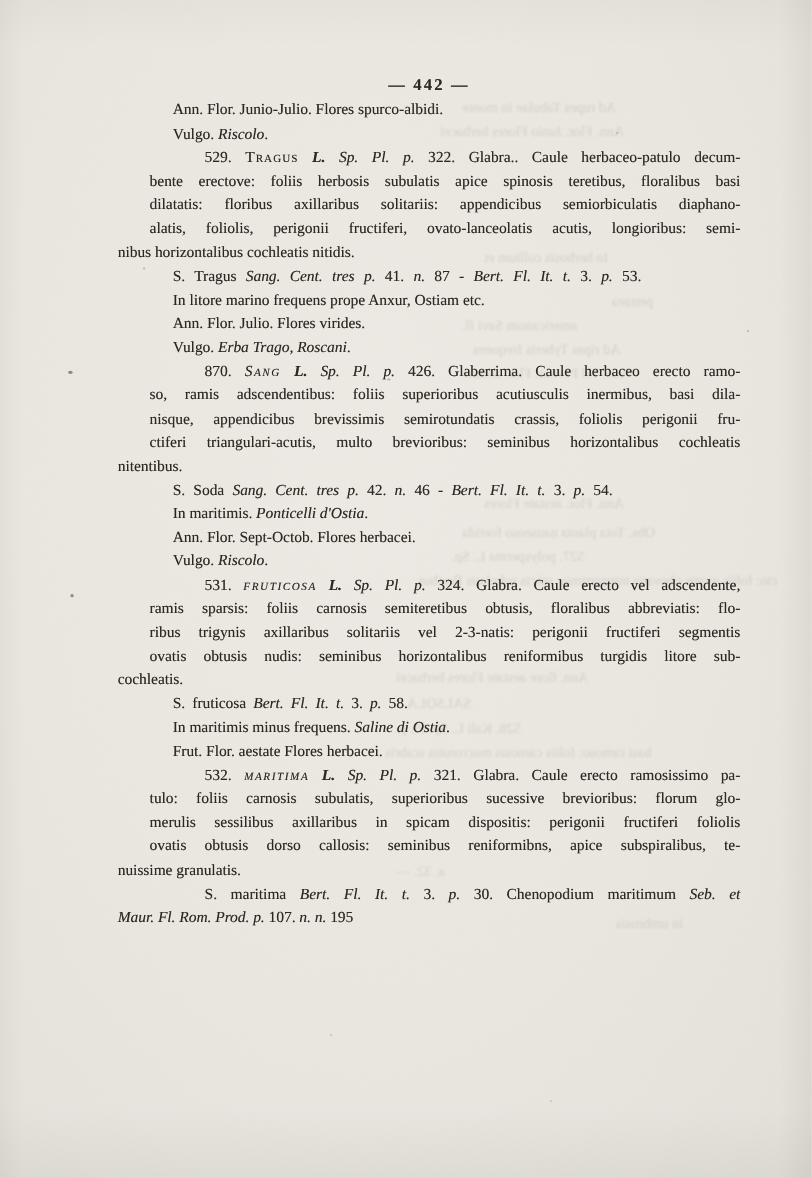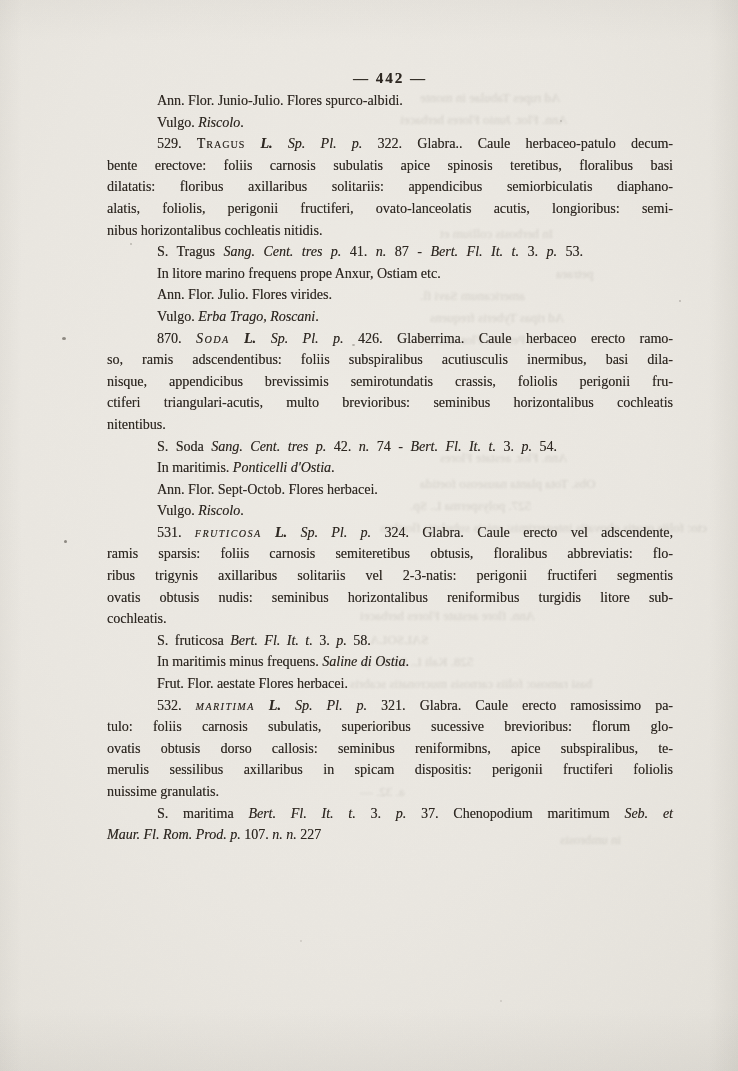--- a/index.html
+++ b/index.html
@@ -25,21 +25,21 @@
   .header{
     text-align:center;font-size:15px;font-weight:bold;letter-spacing:2px;
     line-height:20px;height:20px;margin-bottom:2px;
     text-shadow:0.2px 0 0 rgba(44,38,32,.5);
   }
   .ln{
     font-size:14px;line-height:21.6px;height:21.6px;
     text-shadow:0.2px 0 0 rgba(44,38,32,.5);
     white-space:normal;
   }
-  .ln.j{text-align:justify;text-align-last:justify;text-justify:inter-word;}
+  .ln.j{text-align:justify;text-align-last:justify;text-justify:inter-word;margin-left:29px;}
   .ln.ind{padding-left:50px;}
   .i{font-style:italic;}
   .bi{font-style:italic;font-weight:bold;}
   .sc{font-variant:small-caps;letter-spacing:1px;}
   .isc{font-variant:small-caps;font-style:italic;letter-spacing:1.5px;}
   .ghosts{position:absolute;inset:0;pointer-events:none;}
   .ghost{
     position:absolute;font-size:13px;white-space:nowrap;
     transform:scaleX(-1);filter:blur(0.8px);
     color:var(--ghost);opacity:0.16;
@@ -72,52 +72,52 @@
       <div class="ghost" style="left: 360px; top: 784px;">a. 32. —</div>
       <div class="ghost" style="left: 560px; top: 832px;">in umbrosis</div>
     </div>
 
   <div class="textblock">
     <div class="header">— 442 —</div>
     <div id="lines">
         <div class="ln ind"><span>Ann. Flor. Junio-Julio. Flores spurco-albidi.</span></div>
         <div class="ln ind"><span>Vulgo. </span><span class="i">Riscolo</span><span>.</span></div>
         <div class="ln j ind"><span>529. </span><span class="sc">Tragus</span><span> </span><span class="bi">L.</span><span> </span><span class="i">Sp. Pl. p.</span><span> 322. Glabra.. Caule herbaceo-patulo decum-</span></div>
-        <div class="ln j"><span>bente erectove: foliis carnosis subulatis apice spinosis teretibus, floralibus basi</span></div>
+        <div class="ln j"><span>bente erectove: foliis herbosis subulatis apice spinosis teretibus, floralibus basi</span></div>
         <div class="ln j"><span>dilatatis: floribus axillaribus solitariis: appendicibus semiorbiculatis diaphano-</span></div>
         <div class="ln j"><span>alatis, foliolis, perigonii fructiferi, ovato-lanceolatis acutis, longioribus: semi-</span></div>
         <div class="ln"><span>nibus horizontalibus cochleatis nitidis.</span></div>
         <div class="ln ind" style="word-spacing: 5px;"><span>S. Tragus </span><span class="i">Sang. Cent. tres p.</span><span> 41. </span><span class="i">n.</span><span> 87 - </span><span class="i">Bert. Fl. It. t.</span><span> 3. </span><span class="i">p.</span><span> 53.</span></div>
         <div class="ln ind"><span>In litore marino frequens prope Anxur, Ostiam etc.</span></div>
         <div class="ln ind"><span>Ann. Flor. Julio. Flores virides.</span></div>
         <div class="ln ind"><span>Vulgo. </span><span class="i">Erba Trago, Roscani</span><span>.</span></div>
-        <div class="ln j ind"><span>870. </span><span class="isc">Soda</span><span> </span><span class="bi">L.</span><span> </span><span class="i">Sp. Pl. p.</span><span> 426. Glaberrima. Caule herbaceo erecto ramo-</span></div>
-        <div class="ln j"><span>so, ramis adscendentibus: foliis subspiralibus acutiusculis inermibus, basi dila-</span></div>
+        <div class="ln j ind"><span>870. </span><span class="isc">Sang</span><span> </span><span class="bi">L.</span><span> </span><span class="i">Sp. Pl. p.</span><span> 426. Glaberrima. Caule herbaceo erecto ramo-</span></div>
+        <div class="ln j"><span>so, ramis adscendentibus: foliis superioribus acutiusculis inermibus, basi dila-</span></div>
         <div class="ln j"><span>nisque, appendicibus brevissimis semirotundatis crassis, foliolis perigonii fru-</span></div>
         <div class="ln j"><span>ctiferi triangulari-acutis, multo brevioribus: seminibus horizontalibus cochleatis</span></div>
         <div class="ln"><span>nitentibus.</span></div>
-        <div class="ln ind" style="word-spacing: 4px;"><span>S. Soda </span><span class="i">Sang. Cent. tres p.</span><span> 42. </span><span class="i">n.</span><span> 74 - </span><span class="i">Bert. Fl. It. t.</span><span> 3. </span><span class="i">p.</span><span> 54.</span></div>
+        <div class="ln ind" style="word-spacing: 4px;"><span>S. Soda </span><span class="i">Sang. Cent. tres p.</span><span> 42. </span><span class="i">n.</span><span> 46 - </span><span class="i">Bert. Fl. It. t.</span><span> 3. </span><span class="i">p.</span><span> 54.</span></div>
         <div class="ln ind"><span>In maritimis. </span><span class="i">Ponticelli d'Ostia</span><span>.</span></div>
         <div class="ln ind"><span>Ann. Flor. Sept-Octob. Flores herbacei.</span></div>
         <div class="ln ind"><span>Vulgo. </span><span class="i">Riscolo</span><span>.</span></div>
         <div class="ln j ind"><span>531. </span><span class="isc">fruticosa</span><span> </span><span class="bi">L.</span><span> </span><span class="i">Sp. Pl. p.</span><span> 324. Glabra. Caule erecto vel adscendente,</span></div>
         <div class="ln j"><span>ramis sparsis: foliis carnosis semiteretibus obtusis, floralibus abbreviatis: flo-</span></div>
         <div class="ln j"><span>ribus trigynis axillaribus solitariis vel 2-3-natis: perigonii fructiferi segmentis</span></div>
         <div class="ln j"><span>ovatis obtusis nudis: seminibus horizontalibus reniformibus turgidis litore sub-</span></div>
         <div class="ln"><span>cochleatis.</span></div>
         <div class="ln ind" style="word-spacing: 3px;"><span>S. fruticosa </span><span class="i">Bert. Fl. It. t.</span><span> 3. </span><span class="i">p.</span><span> 58.</span></div>
         <div class="ln ind"><span>In maritimis minus frequens. </span><span class="i">Saline di Ostia</span><span>.</span></div>
         <div class="ln ind"><span>Frut. Flor. aestate Flores herbacei.</span></div>
         <div class="ln j ind"><span>532. </span><span class="isc">maritima</span><span> </span><span class="bi">L.</span><span> </span><span class="i">Sp. Pl. p.</span><span> 321. Glabra. Caule erecto ramosissimo pa-</span></div>
         <div class="ln j"><span>tulo: foliis carnosis subulatis, superioribus sucessive brevioribus: florum glo-</span></div>
+        <div class="ln j"><span>merulis sessilibus axillaribus in spicam dispositis: perigonii fructiferi foliolis</span></div>
         <div class="ln j"><span>ovatis obtusis dorso callosis: seminibus reniformibns, apice subspiralibus, te-</span></div>
-        <div class="ln j"><span>merulis sessilibus axillaribus in spicam dispositis: perigonii fructiferi foliolis</span></div>
         <div class="ln"><span>nuissime granulatis.</span></div>
-        <div class="ln j ind"><span>S. maritima </span><span class="i">Bert. Fl. It. t.</span><span> 3. </span><span class="i">p.</span><span> 37. Chenopodium maritimum </span><span class="i">Seb. et</span></div>
-        <div class="ln"><span class="i">Maur. Fl. Rom. Prod. p.</span><span> 107. </span><span class="i">n. n.</span><span> 227</span></div>
+        <div class="ln j ind"><span>S. maritima </span><span class="i">Bert. Fl. It. t.</span><span> 3. </span><span class="i">p.</span><span> 30. Chenopodium maritimum </span><span class="i">Seb. et</span></div>
+        <div class="ln"><span class="i">Maur. Fl. Rom. Prod. p.</span><span> 107. </span><span class="i">n. n.</span><span> 195</span></div>
       </div>
   </div>
 
   <div class="speck" style="left:62px;top:337px;width:4px;height:3px;"></div>
   <div class="speck" style="left:64px;top:540px;width:3px;height:3px;"></div>
   <div class="speck" style="left:352px;top:344px;width:3px;height:2px;opacity:.6;"></div>
   <div class="speck" style="left:679px;top:300px;width:2px;height:2px;opacity:.5;"></div>
   <div class="speck" style="left:130px;top:243px;width:2px;height:2px;opacity:.5;"></div>
   <div class="speck" style="left:560px;top:120px;width:2px;height:2px;opacity:.4;"></div>
   <div class="speck" style="left:300px;top:940px;width:2px;height:2px;opacity:.3;"></div>

